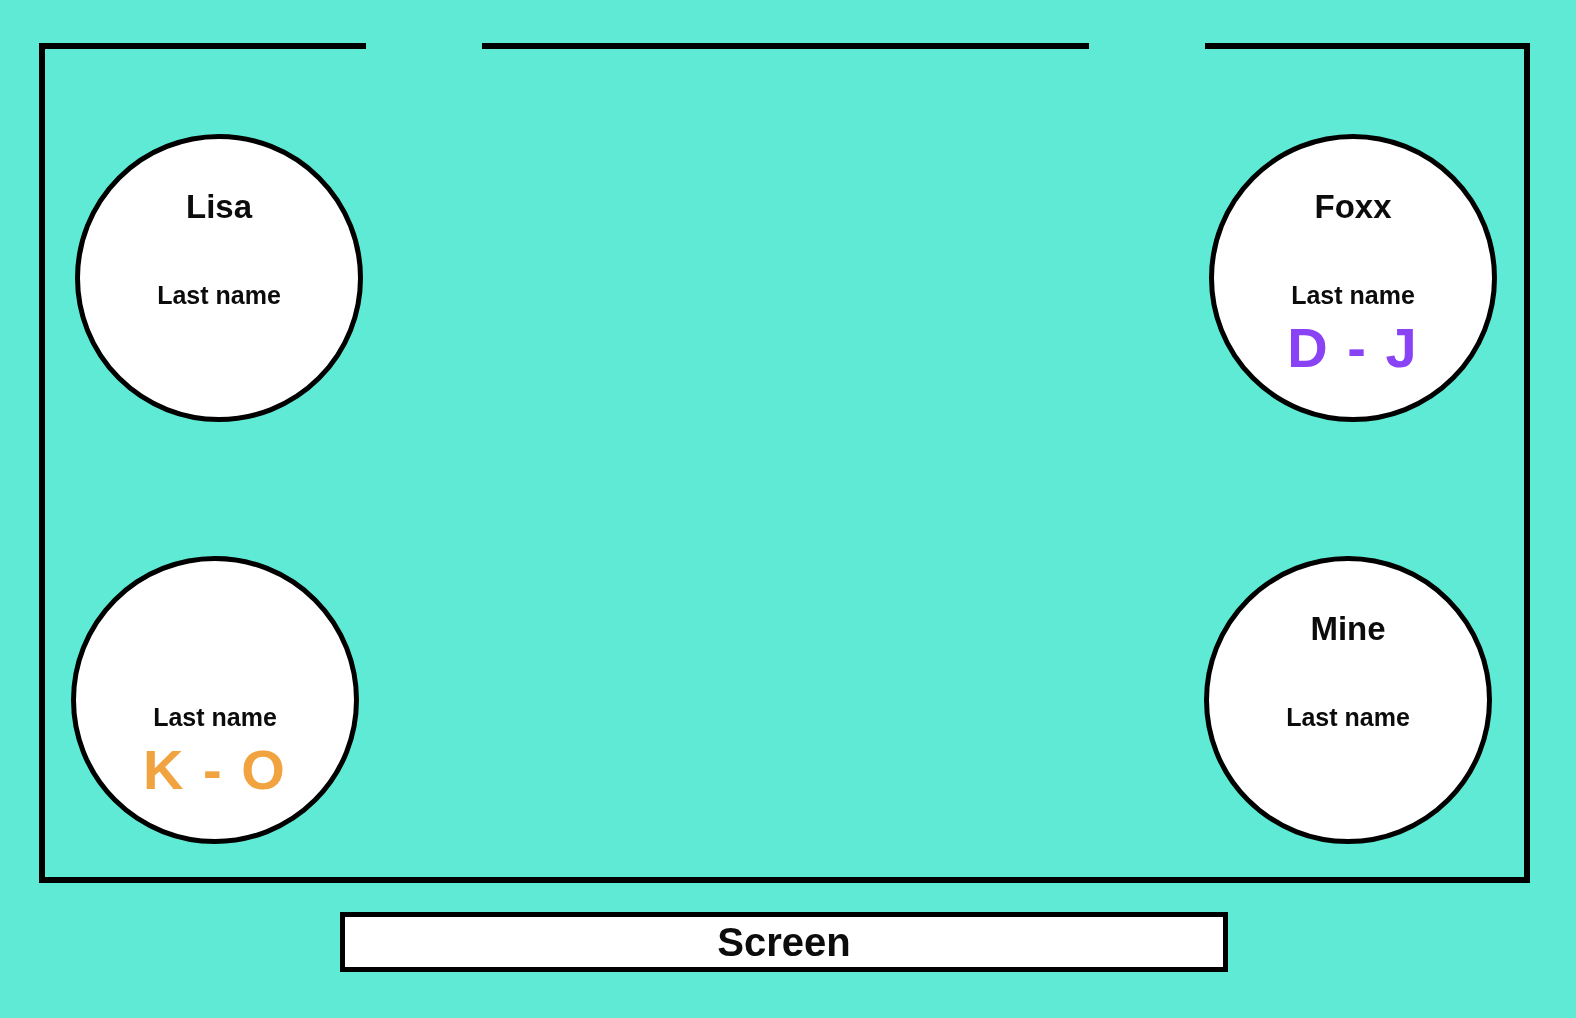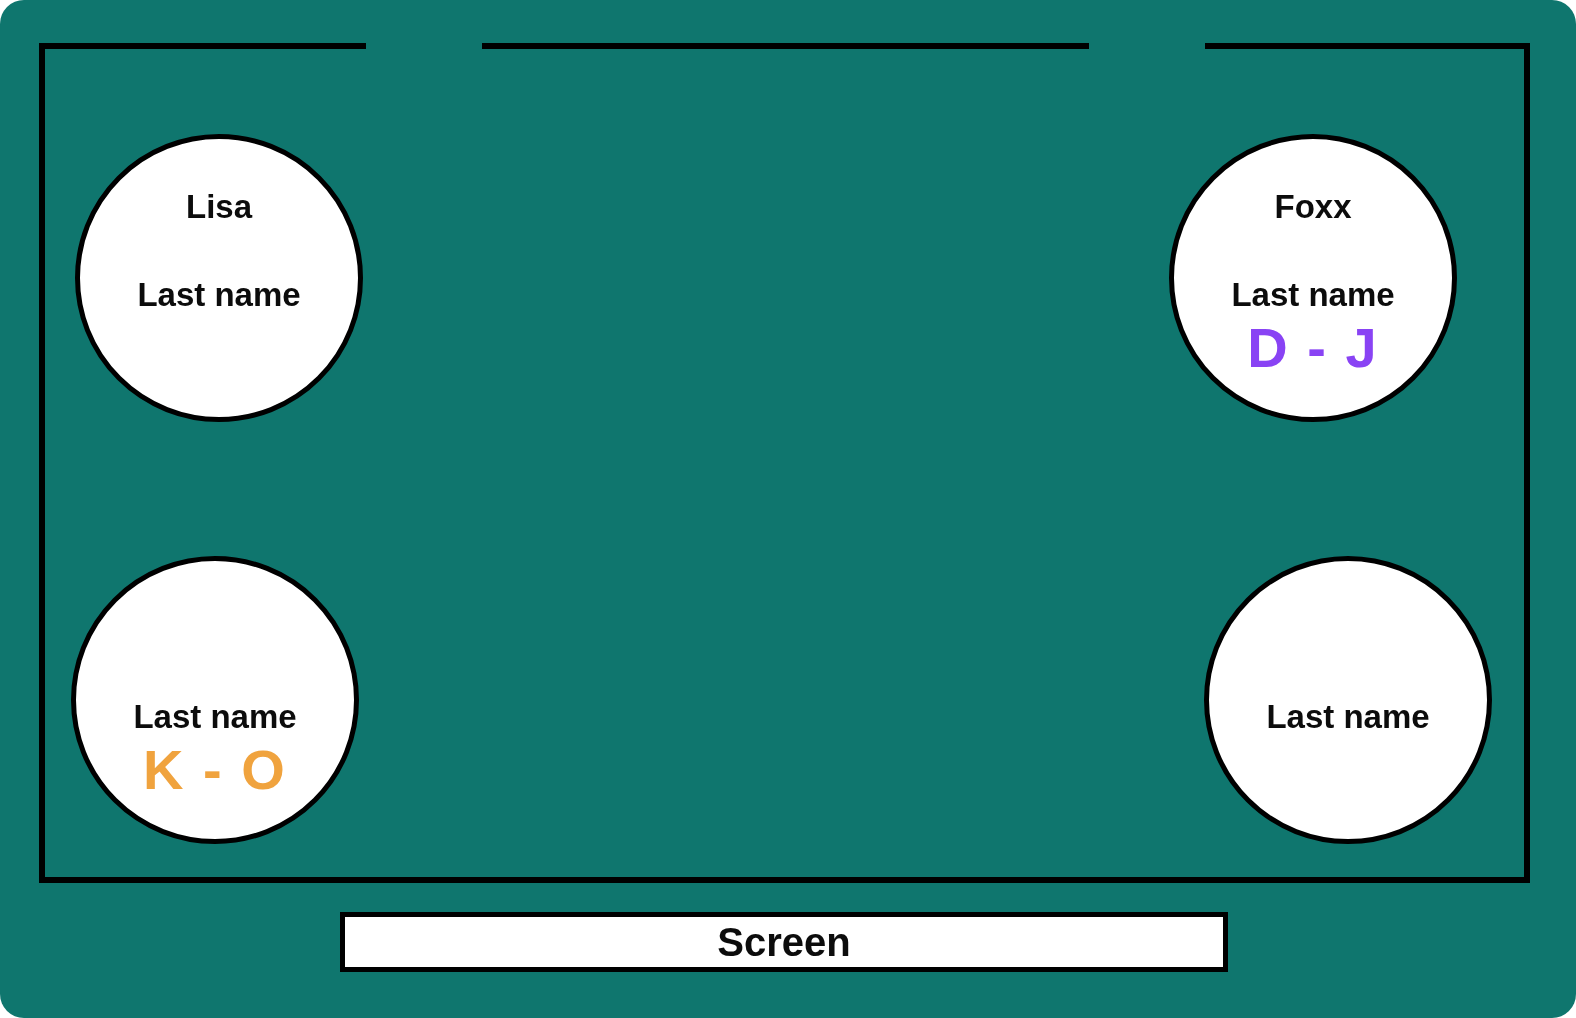--- a/index.html
+++ b/index.html
@@ -5,23 +5,22 @@
   html, body {
     margin: 0;
     padding: 0;
     background: #ffffff;
     font-family: "Liberation Sans", sans-serif;
   }
   .canvas {
     position: relative;
     width: 1576px;
     height: 1018px;
-    background: #0f766e;
+    background: #5eead4;
     overflow: hidden;
-    border-radius: 24px;
   }
 
   
   .wall {
     position: absolute;
     background: #000000;
   }
   .wall-top-seg-left   { left: 39px;   top: 43px;  width: 327px;  height: 6px; }
   .wall-top-seg-middle { left: 482px;  top: 43px;  width: 607px;  height: 6px; }
   .wall-top-seg-right  { left: 1205px; top: 43px;  width: 325px;  height: 6px; }
@@ -33,42 +32,42 @@
   .station {
     position: absolute;
     width: 278px;
     height: 278px;
     border: 5px solid #000000;
     border-radius: 50%;
     background: #ffffff;
     text-align: center;
   }
   .station.tl { left: 75px;   top: 134px; }
-  .station.tr { left: 1169px; top: 134px; }
+  .station.tr { left: 1209px; top: 134px; }
   .station.bl { left: 71px;   top: 556px; }
   .station.br { left: 1204px; top: 556px; }
 
   .station .name,
   .station .subtitle,
   .station .range {
     position: absolute;
     left: 0;
     width: 100%;
     color: #0c0c0c;
     white-space: nowrap;
   }
   .station .name {
     top: 49px;
     font-size: 33px;
     font-weight: 700;
     line-height: 38px;
   }
   .station .subtitle {
     top: 137px;
-    font-size: 33px;
+    font-size: 25px;
     font-weight: 700;
     line-height: 38px;
     text-align: center;
   }
   .station .range {
     top: 177px;
     font-size: 56px;
     font-weight: 700;
     line-height: 64px;
     letter-spacing: 2px;
@@ -115,20 +114,21 @@
     <div class="subtitle">Last name</div>
     <div class="range" style="color: rgb(137, 67, 244);">D - J</div>
   </div>
 
   <div class="station bl">
     <div class="subtitle">Last name</div>
     <div class="range" style="color: rgb(240, 163, 62);">K - O</div>
   </div>
 
   <div class="station br">
+    <div class="name">Mine</div>
     <div class="subtitle">Last name</div>
   </div>
 
   <div class="screen-box">
     <div class="label">Screen</div>
   </div>
 
 </div>
 
 </body></html>

